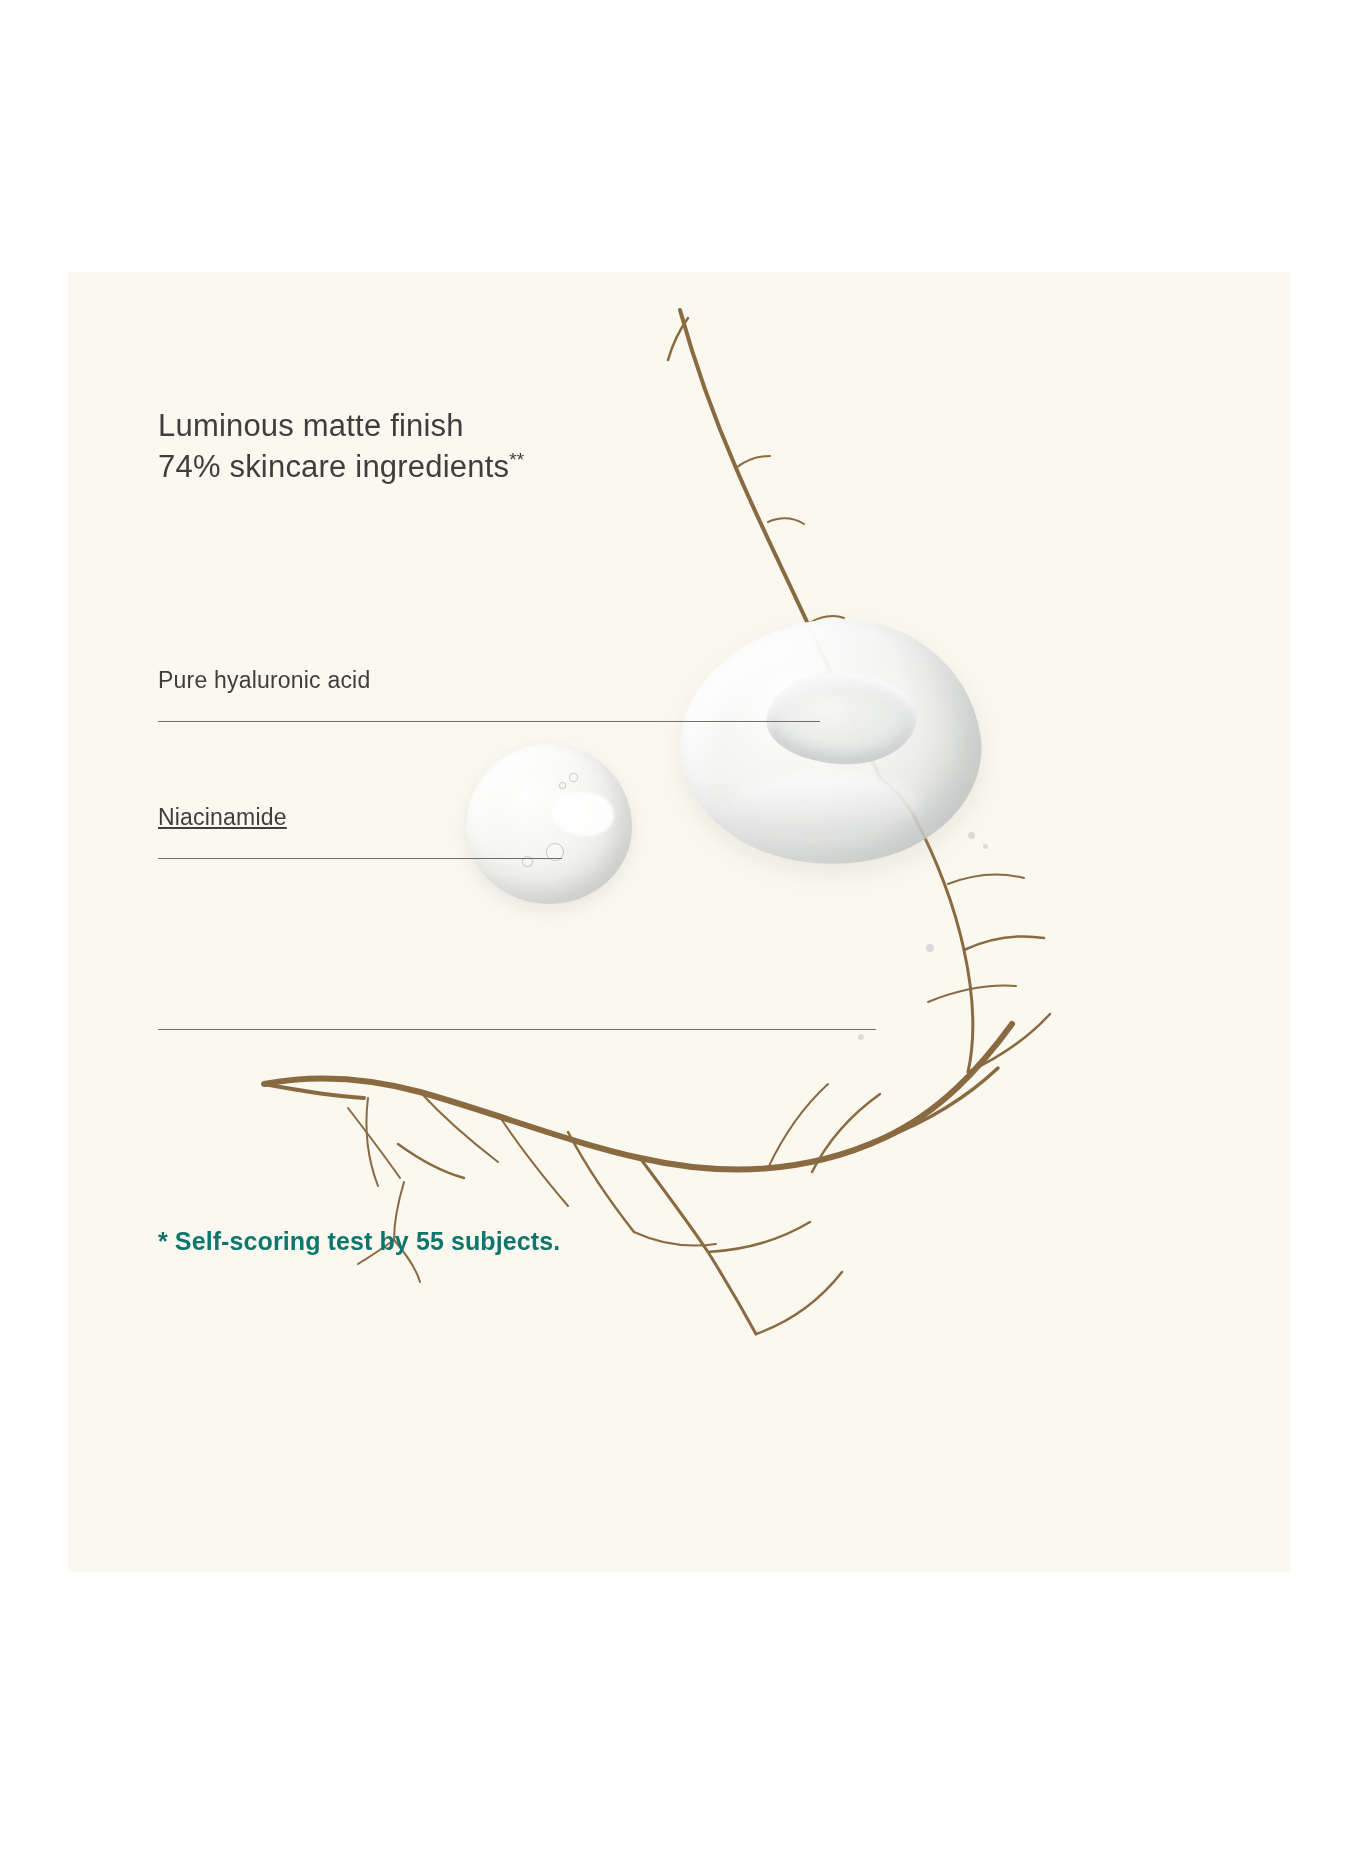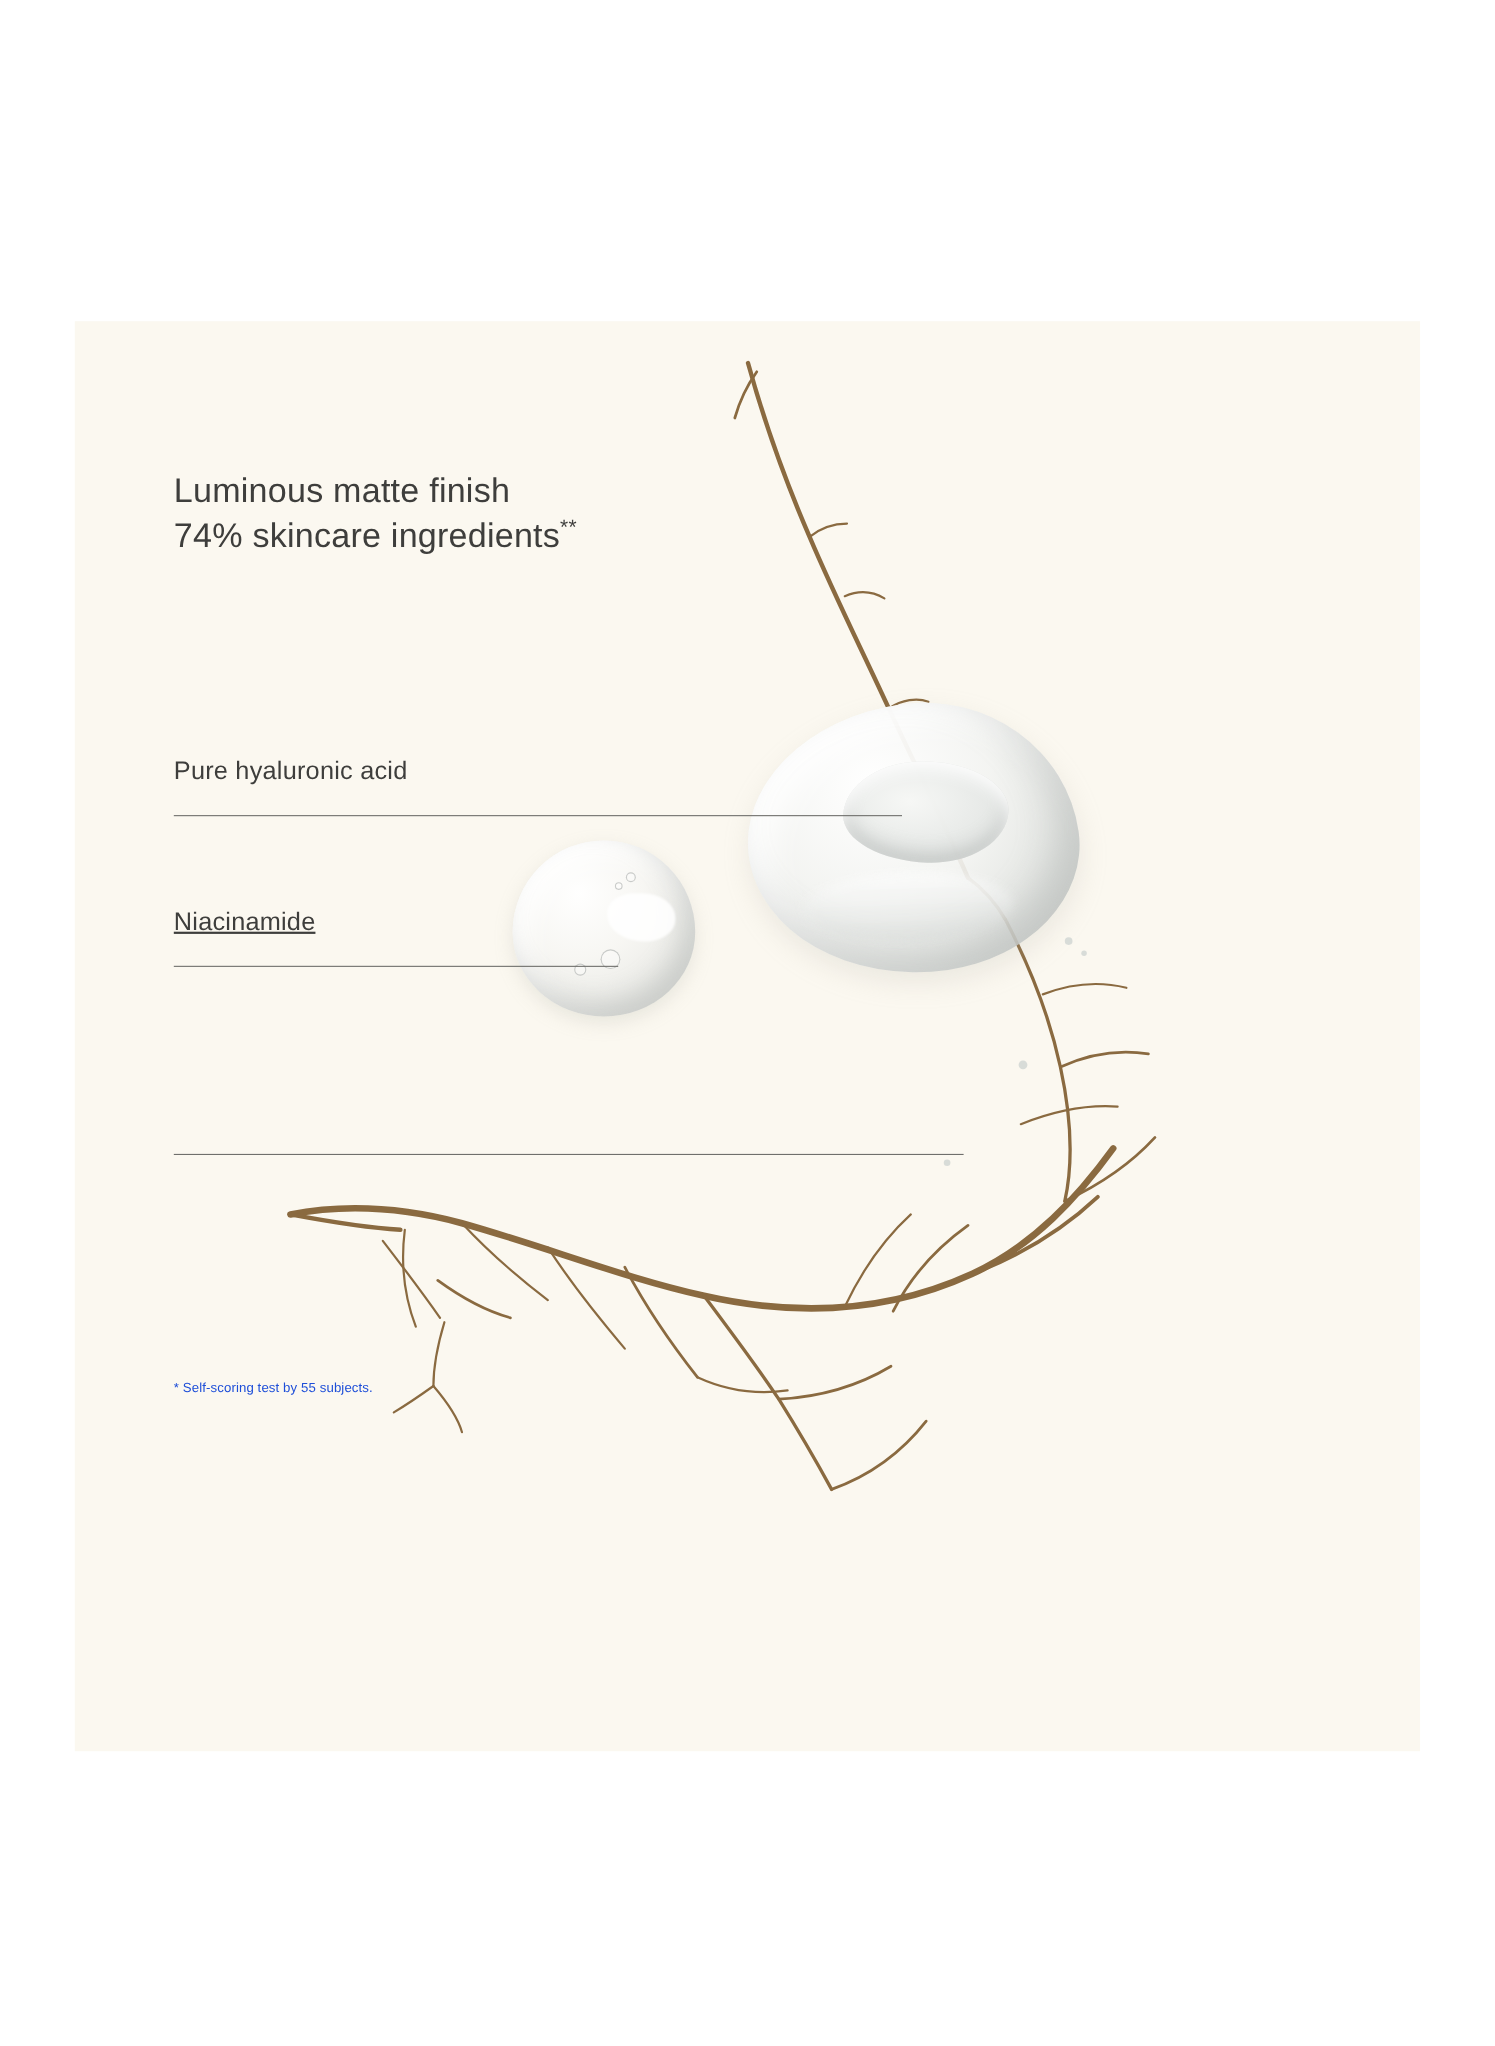--- a/index.html
+++ b/index.html
@@ -18,21 +18,21 @@
     position: relative;
     width: 1359px;
     height: 1860px;
     background: #ffffff;
   }
 
   
   .canvas {
     position: absolute;
     left: 68px;
-    top: 292px;
+    top: 272px;
     width: 1223px;
     height: 1300px;
     background: #fbf8f0;
     overflow: hidden;
   }
 
   
   .headline {
     position: absolute;
     left: 90px;
@@ -72,25 +72,26 @@
   #rule2 { left: 90px; top: 586px; width: 404px; }
 
   #ing3 { left: 90px; top: 703px; }
   #rule3 { left: 90px; top: 757px; width: 718px; }
 
   
   .footnotes {
     position: absolute;
     left: 90px;
     top: 954px;
-    color: #1d4ed8;
-    font-size: 12px;
+    color: #0f766e;
+    font-size: 25px;
     line-height: 31px;
     letter-spacing: 0.1px;
     white-space: nowrap;
+    font-weight: bold;
   }
 
   
   .art {
     position: absolute;
     left: 0; top: 0;
     width: 1223px; height: 1300px;
     pointer-events: none;
   }
 

